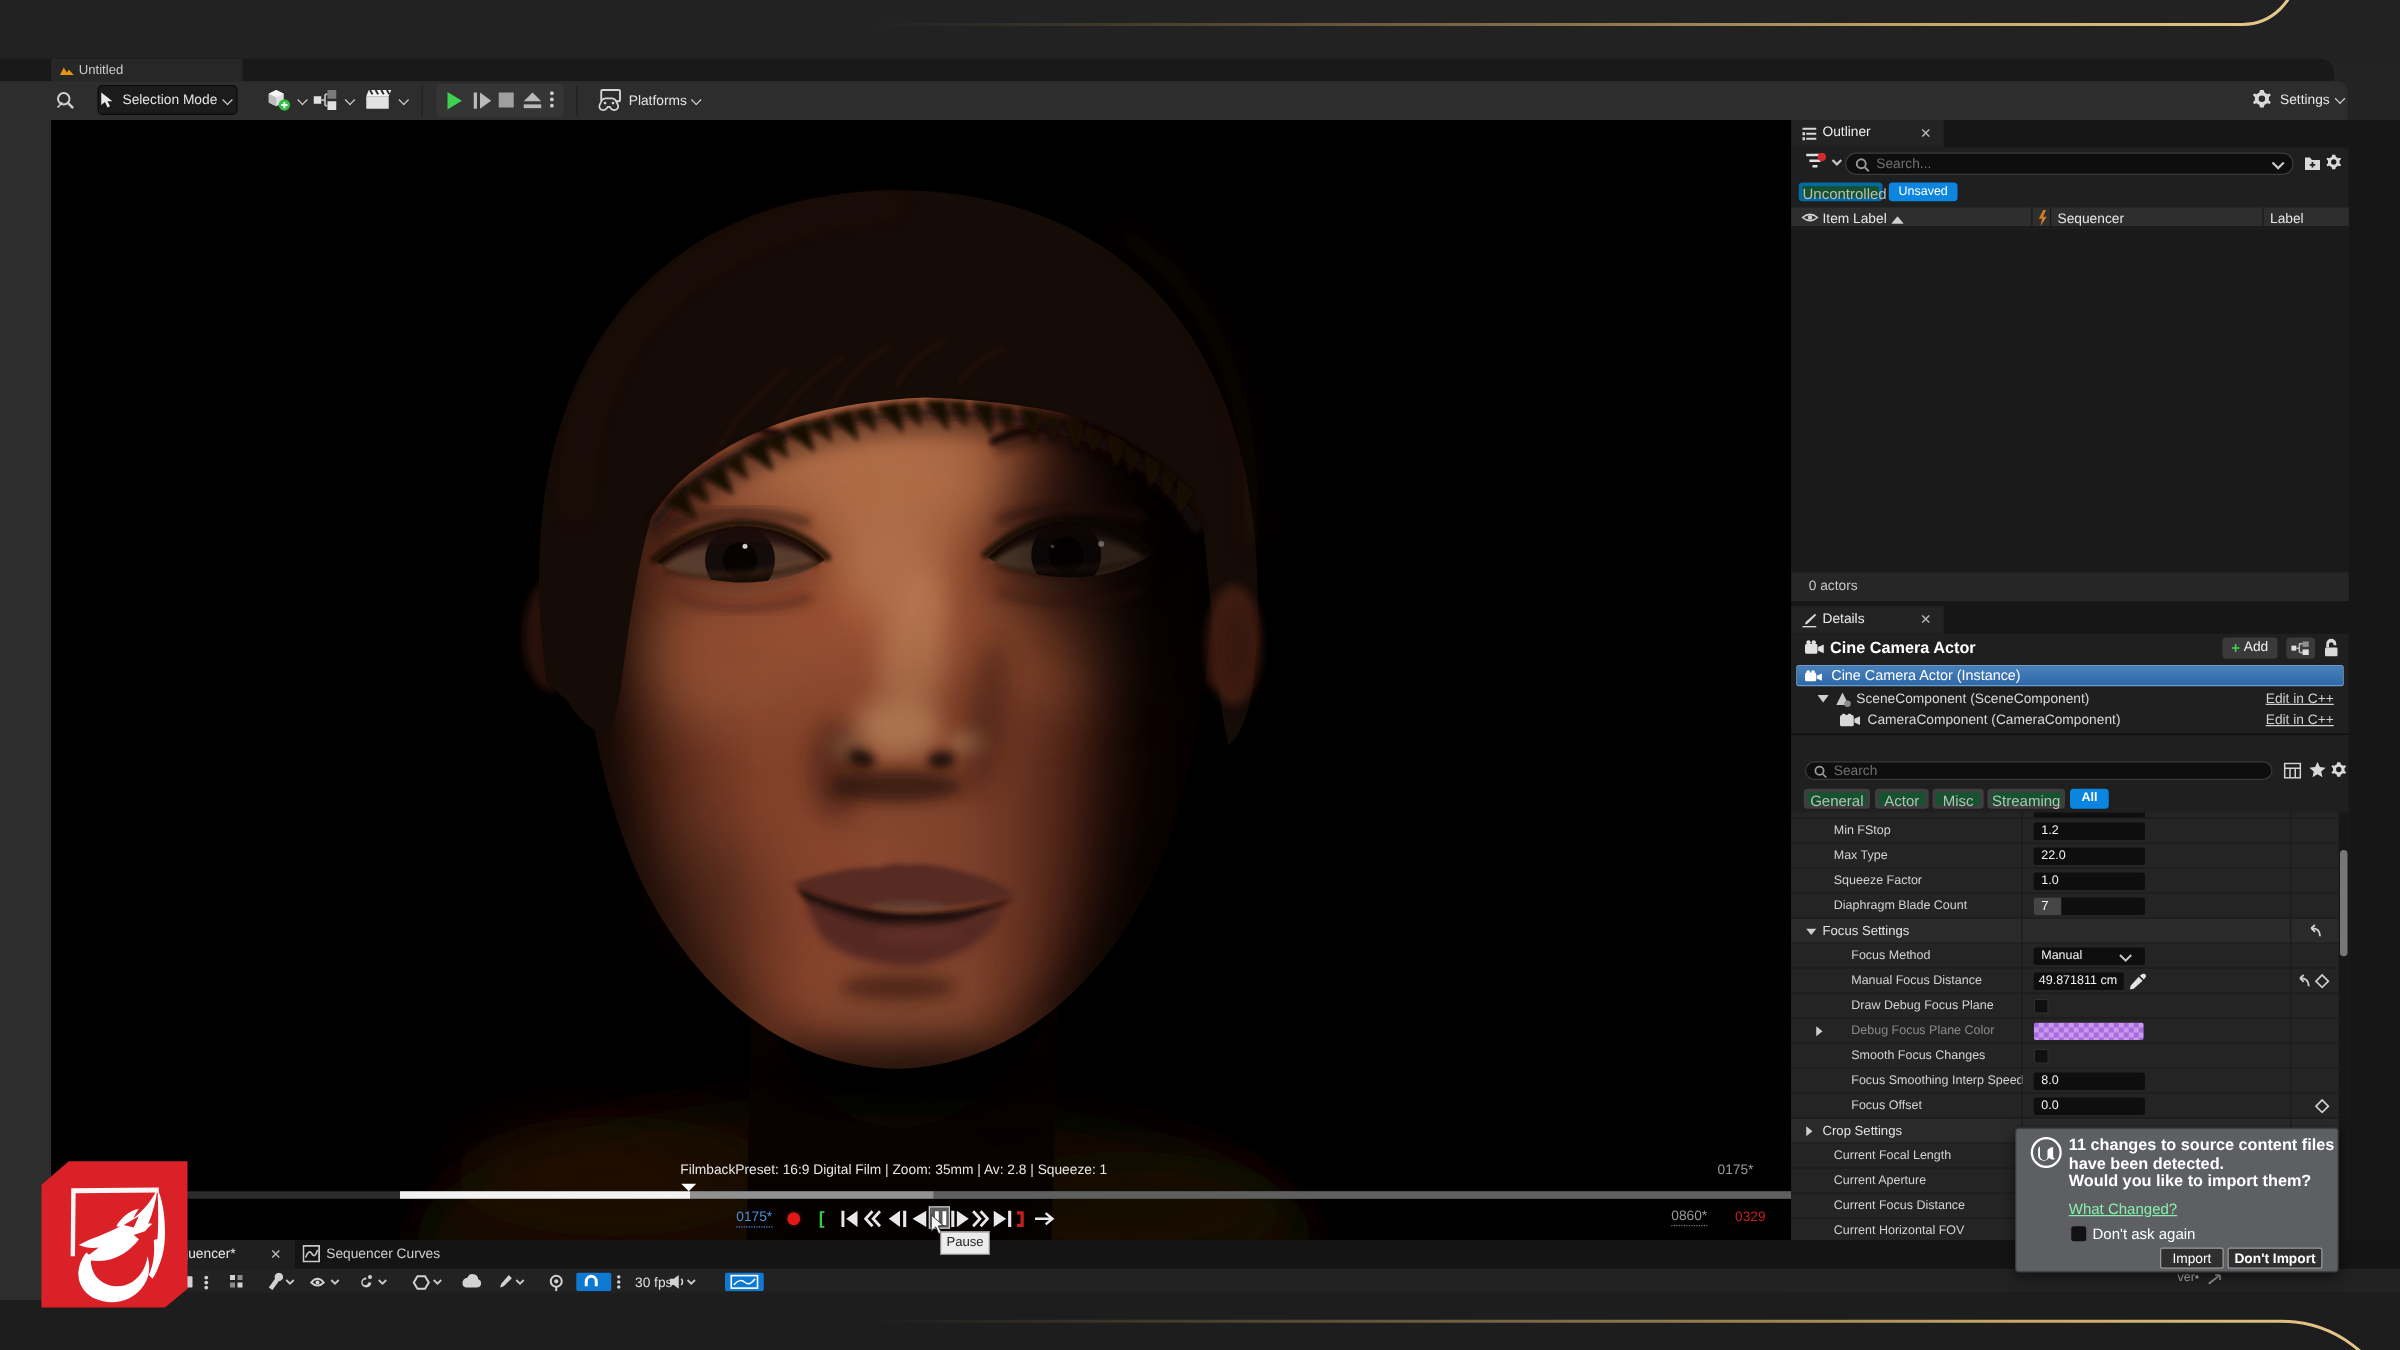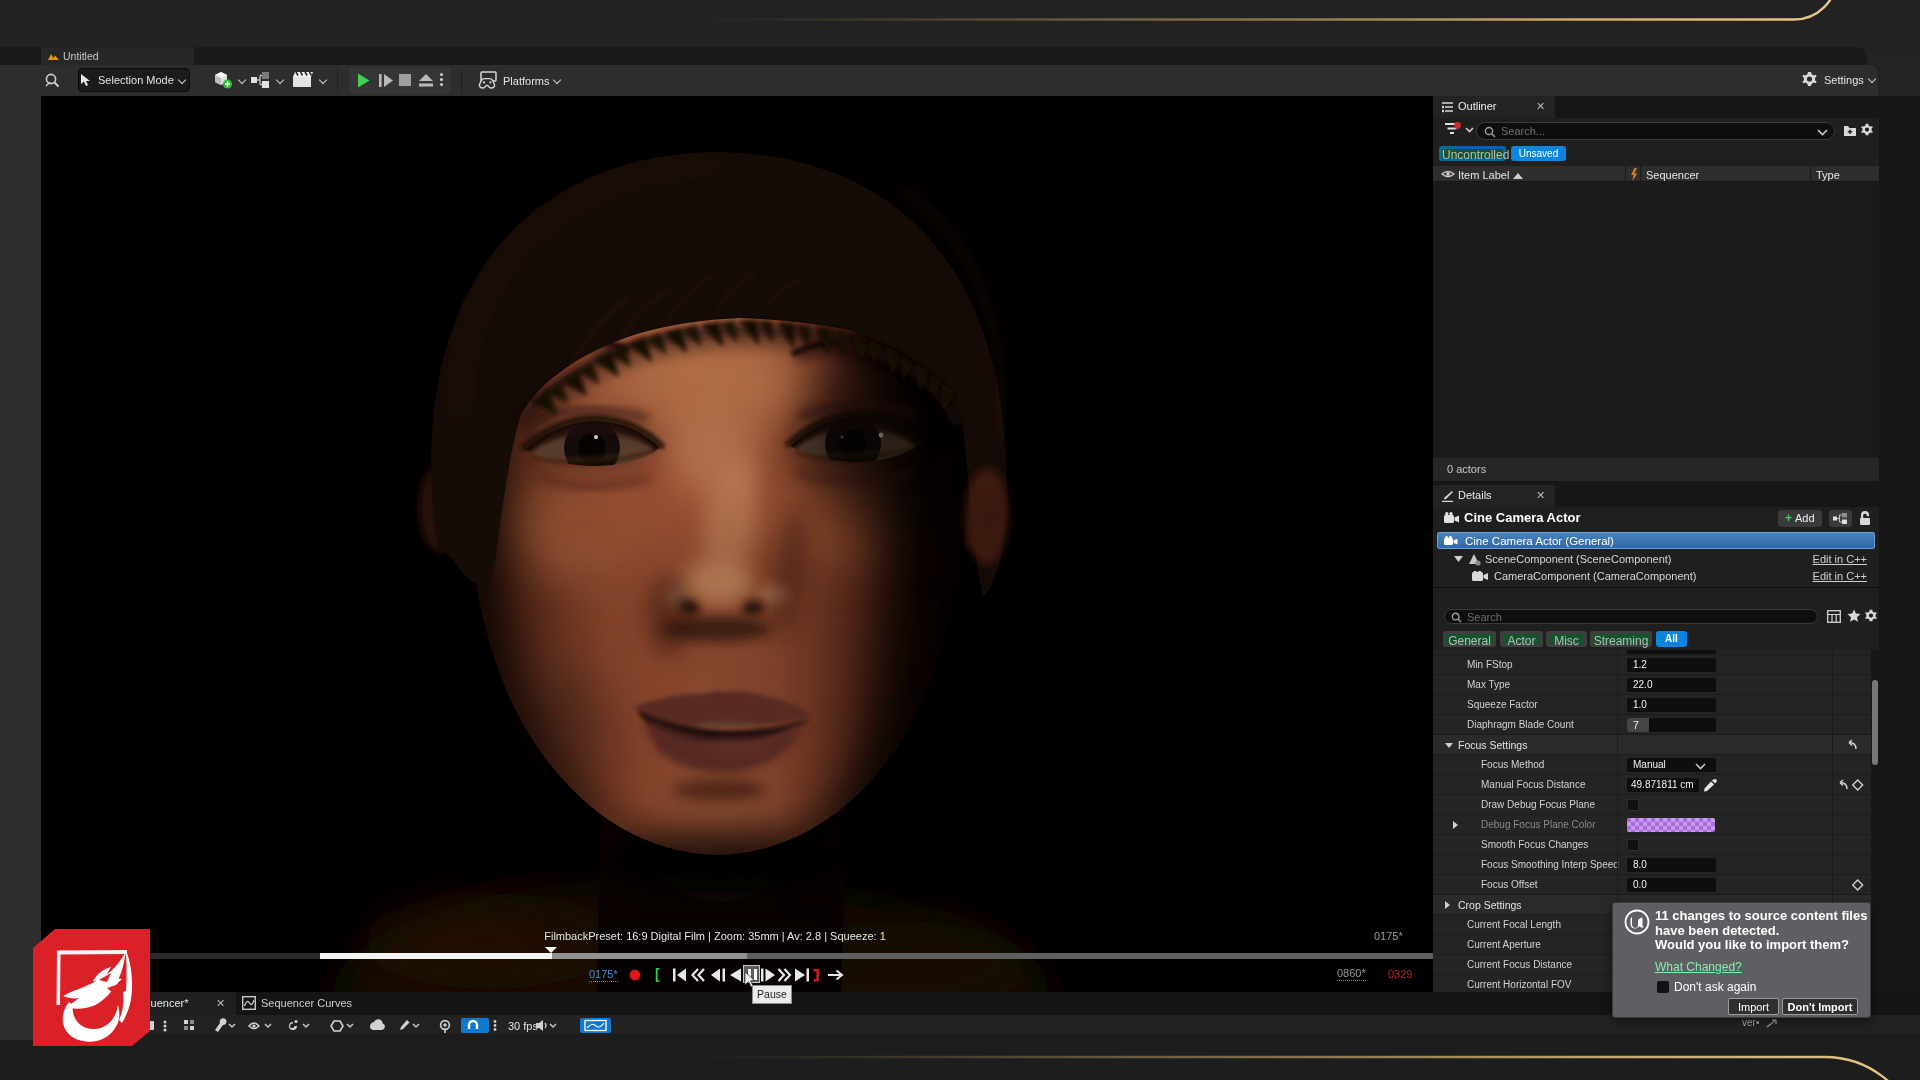--- a/index.html
+++ b/index.html
@@ -348,21 +348,21 @@
 <svg class="abs" style="left:1513px;top:173px" width="10" height="7">
     <path d="M5 0 L10 6 L0 6 Z" fill="#cfcfcf"></path>
   </svg>
 <div class="abs" style="left:1625px;top:166px;width:1px;height:16px;background:#1a1a1a"></div>
 <svg class="abs" style="left:1629px;top:168px" width="10" height="13">
     <path d="M5.5 0 L2 7 L4.6 7 L3.4 13 L8.4 5.4 L5.6 5.4 L7.8 0 Z" fill="#d07a28"></path>
   </svg>
 <div class="abs" style="left:1640px;top:166px;width:1px;height:16px;background:#1a1a1a"></div>
 <div class="abs hdrcell" style="left:1646px;top:169px">Sequencer</div>
 <div class="abs" style="left:1810px;top:166px;width:1px;height:16px;background:#1a1a1a"></div>
-<div class="abs hdrcell" style="left:1816px;top:169px">Type</div>
+<div class="abs hdrcell" style="left:1816px;top:169px">Label</div>
 <div class="abs" style="left:1433px;top:183px;width:446px;height:275px;background:#1a1a1a"></div>
 <div class="abs" style="left:1433px;top:458px;width:446px;height:23px;background:#262626;color:#c8c8c8;font-size:11px">
     <span style="position:absolute;left:14px;top:5px">0 actors</span>
   </div>
 
 <div class="ptab" style="left:1433px;top:485px;width:122px;">
   <svg class="abs" style="left:8px;top:5px" width="13" height="12">
       <path d="M11 1 L12 2 L5 9 L3 9.5 L3.5 7.5 Z" fill="#d8d8d8"></path>
       <path d="M1 11.5 H12" stroke="#d8d8d8" stroke-width="1.5"></path>
     </svg>
@@ -393,21 +393,21 @@
     <path d="M3 8 V5 A4 4 0 0 1 11 5 V6.2 H8.8 V5 A1.9 1.9 0 0 0 5.2 5 V8 Z" fill="#d8d8d8"></path>
     <rect x="2" y="8" width="10" height="7" rx="1" fill="#d8d8d8"></rect>
   </svg>
 <div class="abs" style="left:1437px;top:532px;width:438px;height:17px;background:linear-gradient(#4a81bc,#2e68a8);border:1px solid #6aa0d4;border-radius:2px">
   <svg class="abs" style="left:6px;top:3px" width="16" height="11">
       <rect x="0" y="2" width="9" height="7" rx="1.5" fill="#fff"></rect>
       <circle cx="2.6" cy="1.6" r="1.5" fill="#fff"></circle>
       <circle cx="6.4" cy="1.6" r="1.5" fill="#fff"></circle>
       <path d="M9.5 4.5 L13.5 2.8 L13.5 8.5 L9.5 6.8 Z" fill="#fff"></path>
     </svg>
-  <span style="position:absolute;left:27px;top:2px;color:#fff;font-size:11.5px">Cine Camera Actor  (General)</span>
+  <span style="position:absolute;left:27px;top:2px;color:#fff;font-size:11.5px">Cine Camera Actor  (Instance)</span>
 </div>
 <div class="abs" style="left:1437px;top:551px;width:438px;height:16px;">
   <svg class="abs" style="left:17px;top:5px" width="9" height="7">
       <path d="M0 0 L9 0 L4.5 6 Z" fill="#cfcfcf"></path>
     </svg>
   <svg class="abs" style="left:30px;top:2px" width="14" height="13">
       <path d="M7 1 L9 5 L12 11 L2 11 L5 5 Z" fill="#c8c8c8"></path>
       <circle cx="11" cy="10" r="2.6" fill="#8a8a8a"></circle>
     </svg>
   <span style="position:absolute;left:48px;top:2px;color:#d8d8d8;font-size:11px">SceneComponent (SceneComponent)</span>

